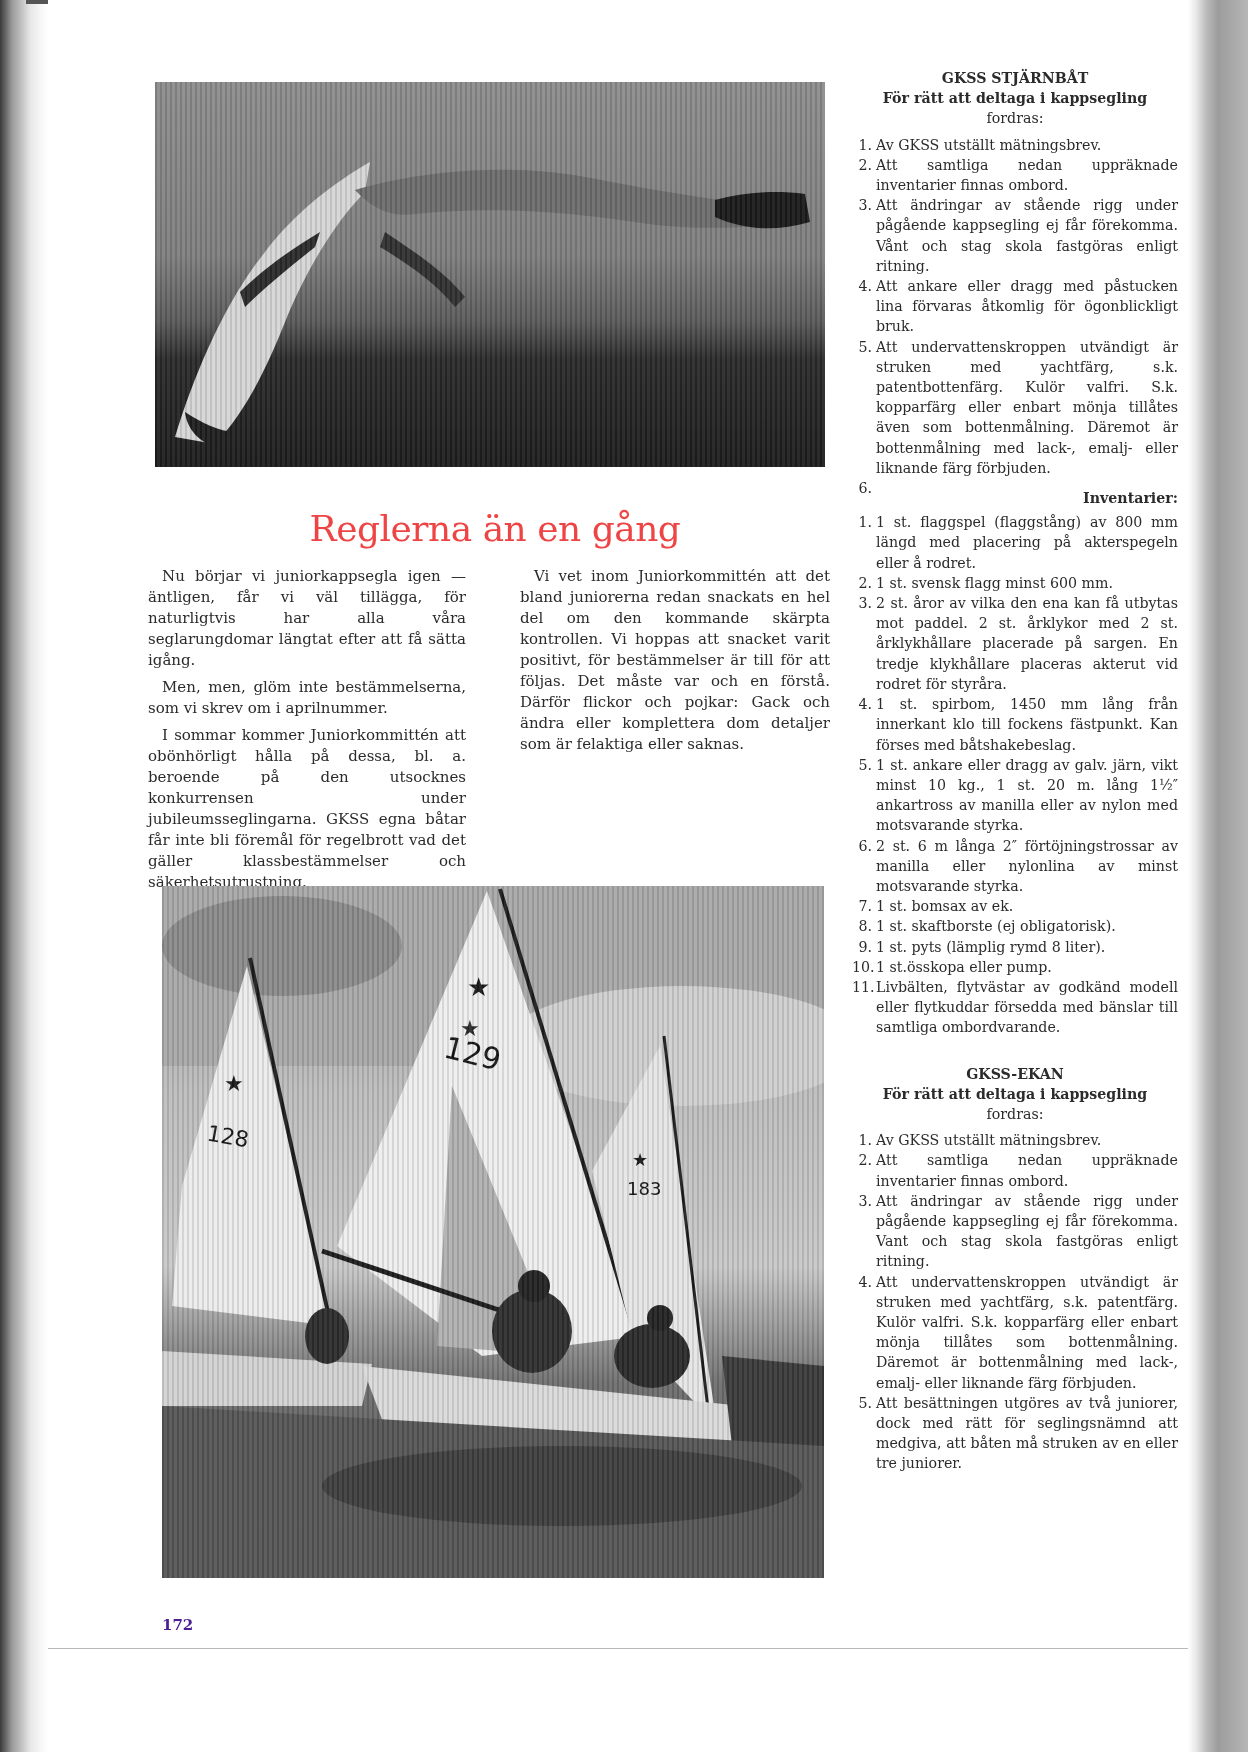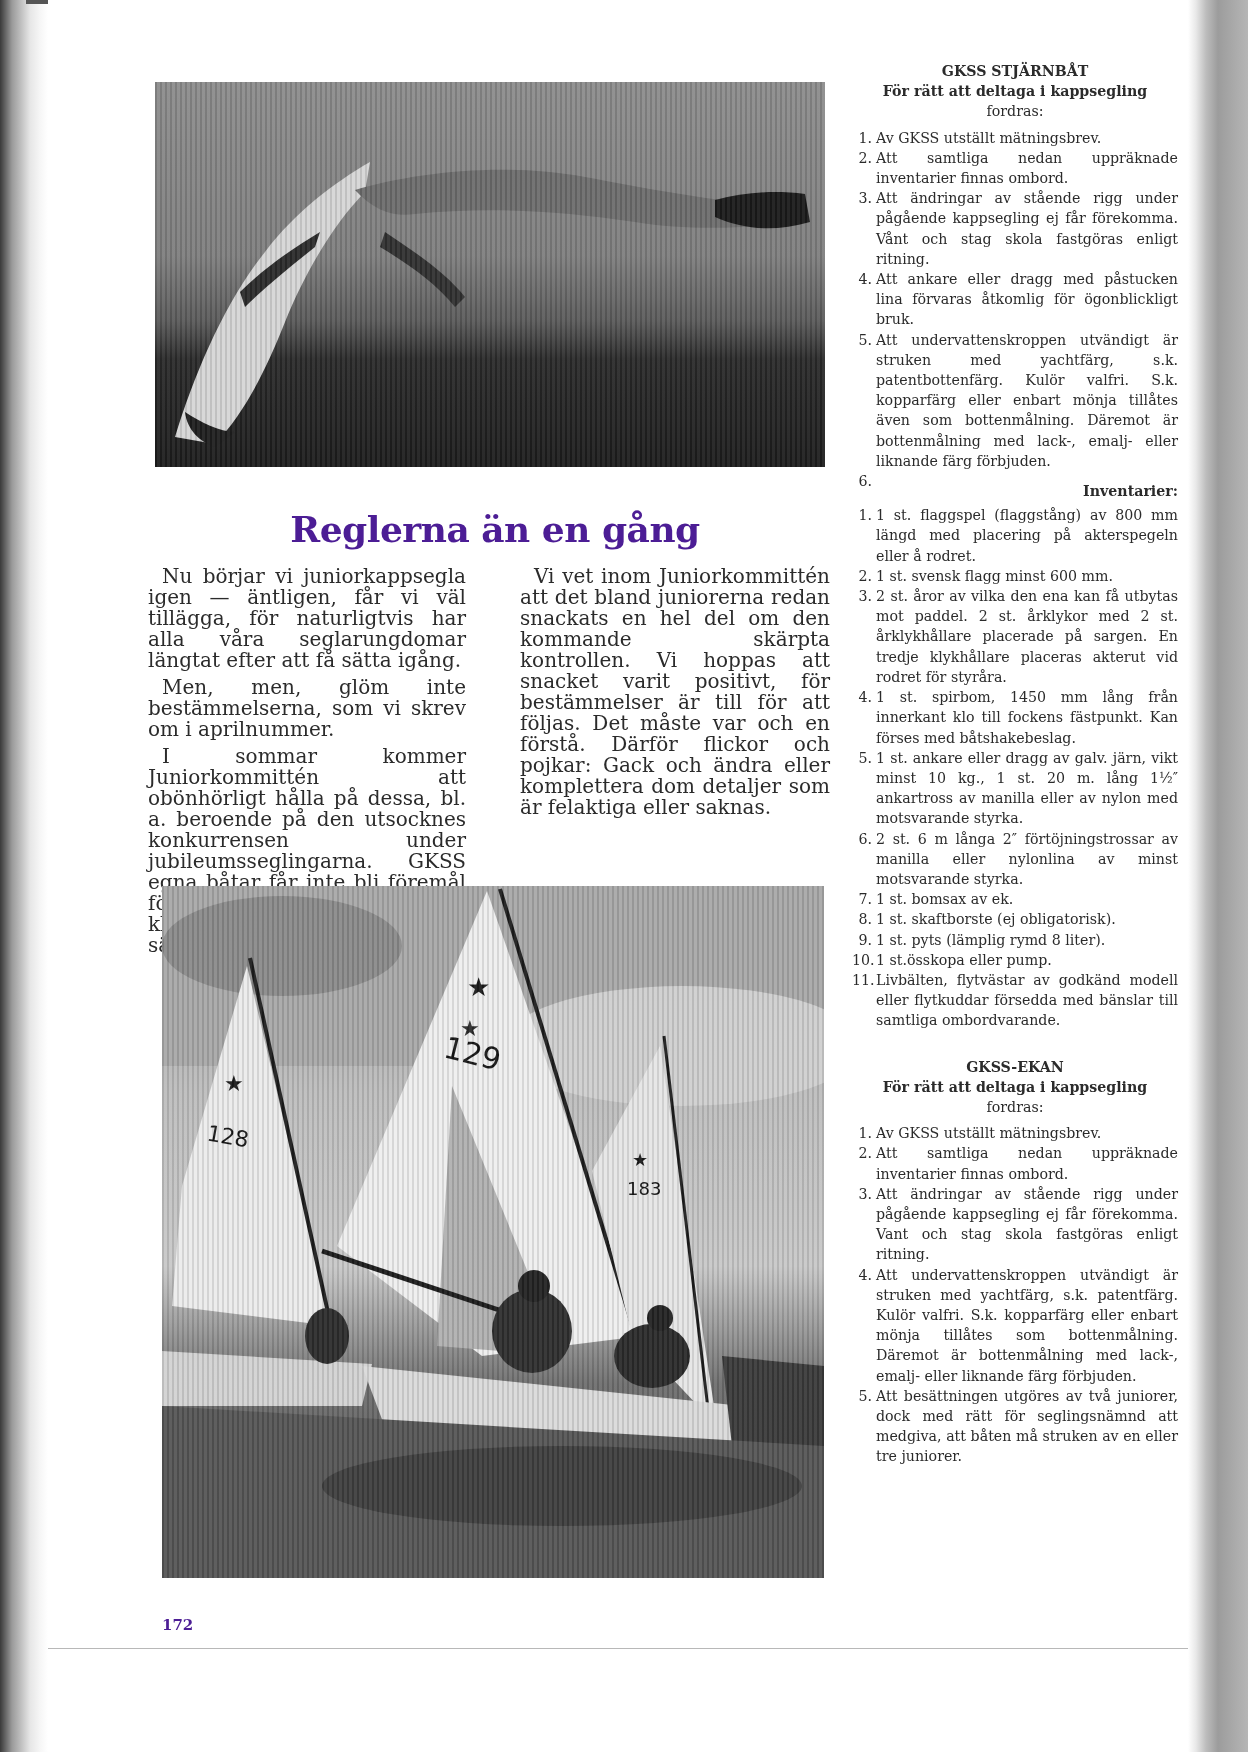--- a/index.html
+++ b/index.html
@@ -44,32 +44,32 @@
     }
     .sail-photo svg { position: absolute; left: 0; top: 0; }
     .sail-number {
       position: absolute; font-family: "DejaVu Sans", "Liberation Sans", sans-serif; color: #151515;
     }
 
     
     .headline {
       position: absolute; left: 160px; width: 670px; top: 508px; text-align: center;
       font-family: "DejaVu Serif", "Liberation Serif", serif;
-      font-size: 36px; font-weight: bold; color: #4c1d95; letter-spacing: -0.5px;
+      font-size: 36px; font-weight: normal; color: #ef4444; letter-spacing: -0.5px;
     }
     .col {
-      position: absolute; font-size: 20px; line-height: 21px; text-align: justify;
+      position: absolute; font-size: 15px; line-height: 21px; text-align: justify;
       color: #2b2b2b;
     }
     .col p { margin: 0 0 6px 0; text-indent: 14px; }
     .col-left { left: 148px; top: 566px; width: 318px; }
     .col-mid { left: 520px; top: 566px; width: 310px; }
 
     .right-col {
-      position: absolute; left: 852px; top: 61px; width: 326px;
+      position: absolute; left: 852px; top: 68px; width: 326px;
       font-size: 14.2px; line-height: 20.2px; color: #2b2b2b;
     }
     .sec-title { text-align: center; font-weight: bold; margin: 0; }
     .sec-sub { text-align: center; font-weight: normal; margin: 0 0 6px 0; }
     .sec-gap { height: 26px; }
     ol.rules { list-style: none; margin: 0; padding: 0; }
     ol.rules li { position: relative; padding-left: 24px; text-align: justify; margin: 0; }
     ol.rules li .num { position: absolute; left: 0; width: 20px; text-align: right; }
     .inv-title { text-align: right; font-weight: bold; margin: 10px 0 4px 0; }
 

